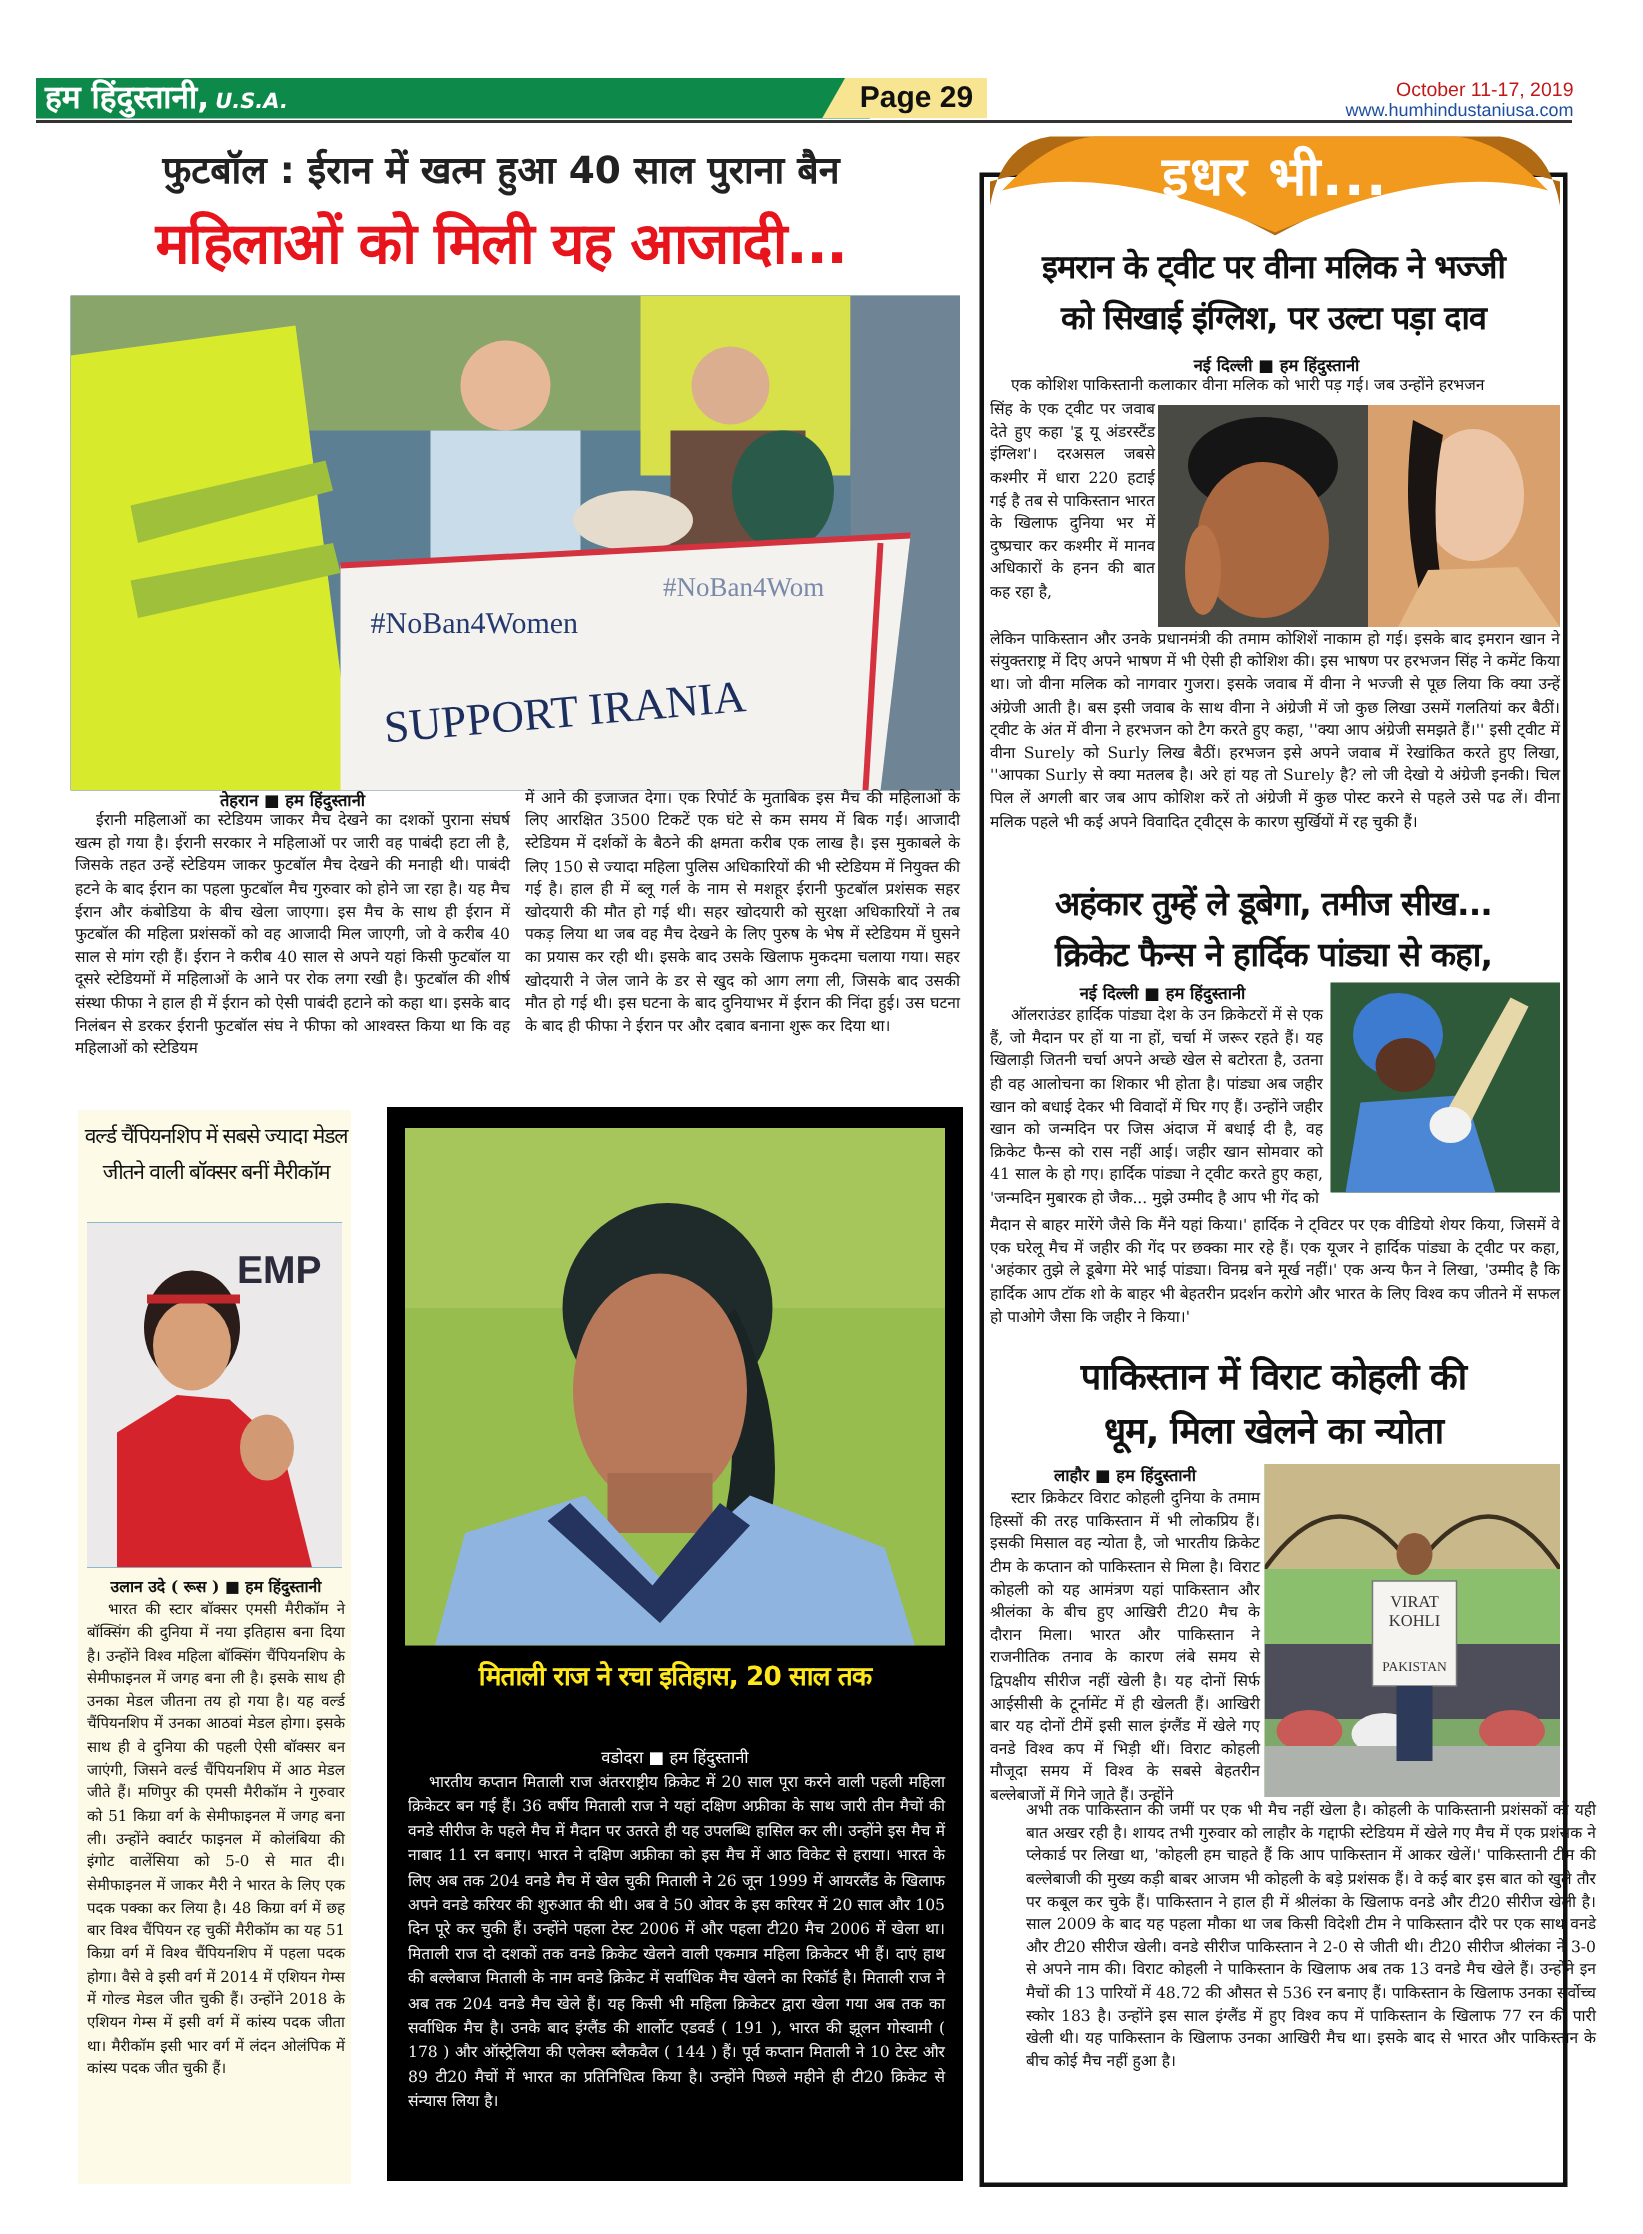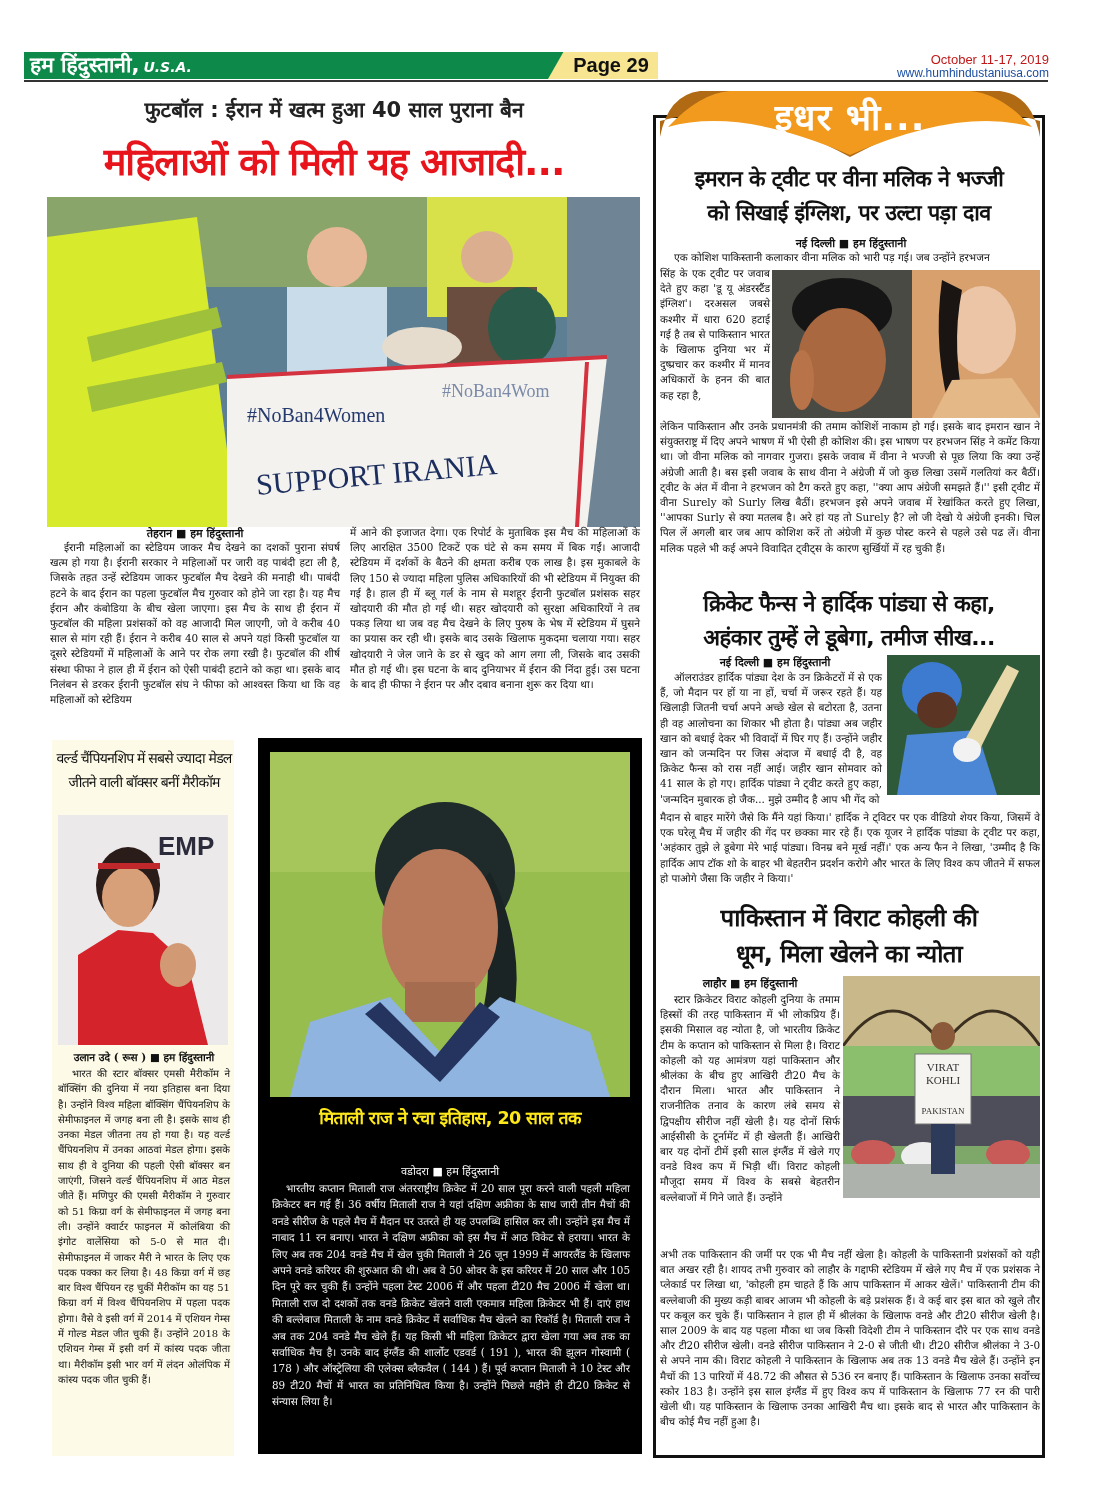--- a/index.html
+++ b/index.html
@@ -12,21 +12,21 @@
   .mast-title { left: 30px; top: 52px; color: #fff; font-family: "DejaVu Sans", sans-serif; font-weight: bold; font-size: 21px; line-height: 27px; white-space: nowrap; }
   .mast-title .usa { font-style: italic; font-size: 14px; margin-left: 4px; }
   .page-tab { left: 548px; top: 52px; width: 110px; height: 27px; background: #f7e592;
               clip-path: polygon(14% 0, 100% 0, 100% 100%, 0 100%); }
   .page-label { left: 564px; top: 52px; width: 94px; text-align: center; font-family: "Liberation Sans", sans-serif; font-weight: bold; font-size: 20px; line-height: 27px; color: #111; }
   .mast-rule { left: 24px; top: 80px; width: 1024px; height: 2px; background: #333; }
   .date-line { right: 46px; top: 52px; color: #c01818; font-family: "Liberation Sans", sans-serif; font-size: 13px; text-align: right; }
   .site-line { right: 46px; top: 66px; color: #1d4fa0; font-family: "Liberation Sans", sans-serif; font-size: 12px; text-align: right; }
 
   
-  .kicker { left: 24px; top: 95px; width: 620px; text-align: center; font-family: "DejaVu Sans", sans-serif; font-weight: bold; font-size: 21px; color: #222; }
+  .kicker { left: 24px; top: 95px; width: 620px; text-align: center; font-family: "DejaVu Sans", sans-serif; font-weight: bold; font-size: 25px; color: #222; }
   .lead-head { left: 24px; top: 134px; width: 620px; text-align: center; font-family: "DejaVu Sans", sans-serif; font-weight: bold; font-size: 38px; color: #e8141c; letter-spacing: -1px; white-space: nowrap; }
   .lead-photo { left: 47px; top: 197px; width: 593px; height: 330px; overflow: hidden; background: #6c8aa0; }
   .byline { font-family: "DejaVu Serif", serif; font-weight: bold; font-size: 11px; text-align: center; }
   .body { font-size: 10.4px; line-height: 15.2px; text-align: justify; color: #111; }
   .lead-col1 { left: 50px; top: 525px; width: 290px; }
   .lead-col2 { left: 350px; top: 525px; width: 290px; }
 
   
   .mk-box { left: 52px; top: 740px; width: 182px; height: 716px; background: #fdfbe8; }
   .mk-head { left: 56px; top: 746px; width: 176px; text-align: center; font-family: "DejaVu Sans", sans-serif; font-weight: normal; font-size: 14px; line-height: 24px; color: #111; letter-spacing: -0.8px; }
@@ -56,21 +56,21 @@
   .r2-head { left: 658px; top: 587px; width: 382px; font-size: 22px; line-height: 34px; }
   .r2-byline { left: 660px; top: 654px; width: 230px; }
   .r2-wrap { left: 660px; top: 670px; width: 222px; }
   .r2-photo { left: 887px; top: 655px; width: 153px; height: 140px; overflow: hidden; background: #3c6a42; }
   .r2-rest { left: 660px; top: 810px; width: 380px; }
 
   .r3-head { left: 658px; top: 900px; width: 382px; font-size: 24px; line-height: 36px; }
   .r3-byline { left: 660px; top: 975px; width: 180px; }
   .r3-wrap { left: 660px; top: 992px; width: 180px; }
   .r3-photo { left: 843px; top: 976px; width: 197px; height: 222px; overflow: hidden; background: #7ea86a; }
-  .r3-rest { left: 660px; top: 1200px; width: 380px; margin-top: 47px; }
+  .r3-rest { left: 684px; top: 1200px; width: 380px; }
 
   .photo svg { display: block; width: 100%; height: 100%; }
   p.para { text-indent: 14px; }
 </style>
 </head>
 <body>
 
 <div class="abs mast-bar"></div>
 <div class="abs mast-title">
   <span>हम हिंदुस्तानी,</span><span class="usa">U.S.A.</span>
@@ -155,38 +155,38 @@
   <path d="M8 40 Q40 6 70 4 L310 4 Q340 6 372 40 Q300 20 190 68 Q80 20 8 40Z" fill="#f29a1e"></path>
 </svg>
 <div class="abs ribbon-text">इधर भी...</div>
 
 <div class="abs r-head r1-head">
   <div>इमरान के ट्वीट पर वीना मलिक ने भज्जी</div>
   <div>को सिखाई इंग्लिश, पर उल्टा पड़ा दाव</div>
 </div>
 <div class="abs byline r1-byline">नई दिल्ली ■ हम हिंदुस्तानी</div>
 <p class="abs body para r1-lead">एक कोशिश पाकिस्तानी कलाकार वीना मलिक को भारी पड़ गई। जब उन्होंने हरभजन</p>
-<p class="abs body r1-wrap">सिंह के एक ट्वीट पर जवाब देते हुए कहा 'डू यू अंडरस्टैंड इंग्लिश'। दरअसल जबसे कश्मीर में धारा 620 हटाई गई है तब से पाकिस्तान भारत के खिलाफ दुनिया भर में दुष्प्रचार कर कश्मीर में मानव अधिकारों के हनन की बात कह रहा है,</p>
+<p class="abs body r1-wrap">सिंह के एक ट्वीट पर जवाब देते हुए कहा 'डू यू अंडरस्टैंड इंग्लिश'। दरअसल जबसे कश्मीर में धारा 220 हटाई गई है तब से पाकिस्तान भारत के खिलाफ दुनिया भर में दुष्प्रचार कर कश्मीर में मानव अधिकारों के हनन की बात कह रहा है,</p>
 <div class="abs r1-photo photo">
   <svg viewBox="0 0 268 148" preserveAspectRatio="none">
     <rect width="140" height="148" fill="#4a4a44"></rect>
     <ellipse cx="70" cy="40" rx="50" ry="32" fill="#151515"></ellipse>
     <ellipse cx="70" cy="90" rx="44" ry="52" fill="#a9683f"></ellipse>
     <ellipse cx="30" cy="110" rx="12" ry="30" fill="#b87448"></ellipse>
     <rect x="140" width="128" height="148" fill="#d7a06c"></rect>
     <ellipse cx="210" cy="60" rx="34" ry="44" fill="#ecc5a6"></ellipse>
     <path d="M170 10 Q160 80 180 148 L195 148 Q178 80 190 20Z" fill="#1a1412"></path>
     <polygon points="160,148 180,110 240,108 268,148" fill="#e4b887"></polygon>
   </svg>
 </div>
 <p class="abs body r1-rest">लेकिन पाकिस्तान और उनके प्रधानमंत्री की तमाम कोशिशें नाकाम हो गई। इसके बाद इमरान खान ने संयुक्तराष्ट्र में दिए अपने भाषण में भी ऐसी ही कोशिश की। इस भाषण पर हरभजन सिंह ने कमेंट किया था। जो वीना मलिक को नागवार गुजरा। इसके जवाब में वीना ने भज्जी से पूछ लिया कि क्या उन्हें अंग्रेजी आती है। बस इसी जवाब के साथ वीना ने अंग्रेजी में जो कुछ लिखा उसमें गलतियां कर बैठीं। ट्वीट के अंत में वीना ने हरभजन को टैग करते हुए कहा, ''क्या आप अंग्रेजी समझते हैं।'' इसी ट्वीट में वीना Surely को Surly लिख बैठीं। हरभजन इसे अपने जवाब में रेखांकित करते हुए लिखा, ''आपका Surly से क्या मतलब है। अरे हां यह तो Surely है? लो जी देखो ये अंग्रेजी इनकी। चिल पिल लें अगली बार जब आप कोशिश करें तो अंग्रेजी में कुछ पोस्ट करने से पहले उसे पढ लें। वीना मलिक पहले भी कई अपने विवादित ट्वीट्स के कारण सुर्खियों में रह चुकी हैं।</p>
 
 <div class="abs r-head r2-head">
+  <div>अहंकार तुम्हें ले डूबेगा, तमीज सीख...</div>
   <div>क्रिकेट फैन्स ने हार्दिक पांड्या से कहा,</div>
-  <div>अहंकार तुम्हें ले डूबेगा, तमीज सीख...</div>
 </div>
 <div class="abs byline r2-byline">नई दिल्ली ■ हम हिंदुस्तानी</div>
 <p class="abs body para r2-wrap">ऑलराउंडर हार्दिक पांड्या देश के उन क्रिकेटरों में से एक हैं, जो मैदान पर हों या ना हों, चर्चा में जरूर रहते हैं। यह खिलाड़ी जितनी चर्चा अपने अच्छे खेल से बटोरता है, उतना ही वह आलोचना का शिकार भी होता है। पांड्या अब जहीर खान को बधाई देकर भी विवादों में घिर गए हैं। उन्होंने जहीर खान को जन्मदिन पर जिस अंदाज में बधाई दी है, वह क्रिकेट फैन्स को रास नहीं आई। जहीर खान सोमवार को 41 साल के हो गए। हार्दिक पांड्या ने ट्वीट करते हुए कहा, 'जन्मदिन मुबारक हो जैक... मुझे उम्मीद है आप भी गेंद को</p>
 <div class="abs r2-photo photo">
   <svg viewBox="0 0 153 140" preserveAspectRatio="none">
     <rect width="153" height="140" fill="#2f5a3a"></rect>
     <ellipse cx="45" cy="35" rx="30" ry="28" fill="#3d7bd0"></ellipse>
     <ellipse cx="50" cy="55" rx="20" ry="18" fill="#5b3424"></ellipse>
     <polygon points="10,140 20,80 90,75 110,140" fill="#4c87d6"></polygon>
     <polygon points="75,90 120,10 132,16 90,100" fill="#e6d8a8"></polygon>

